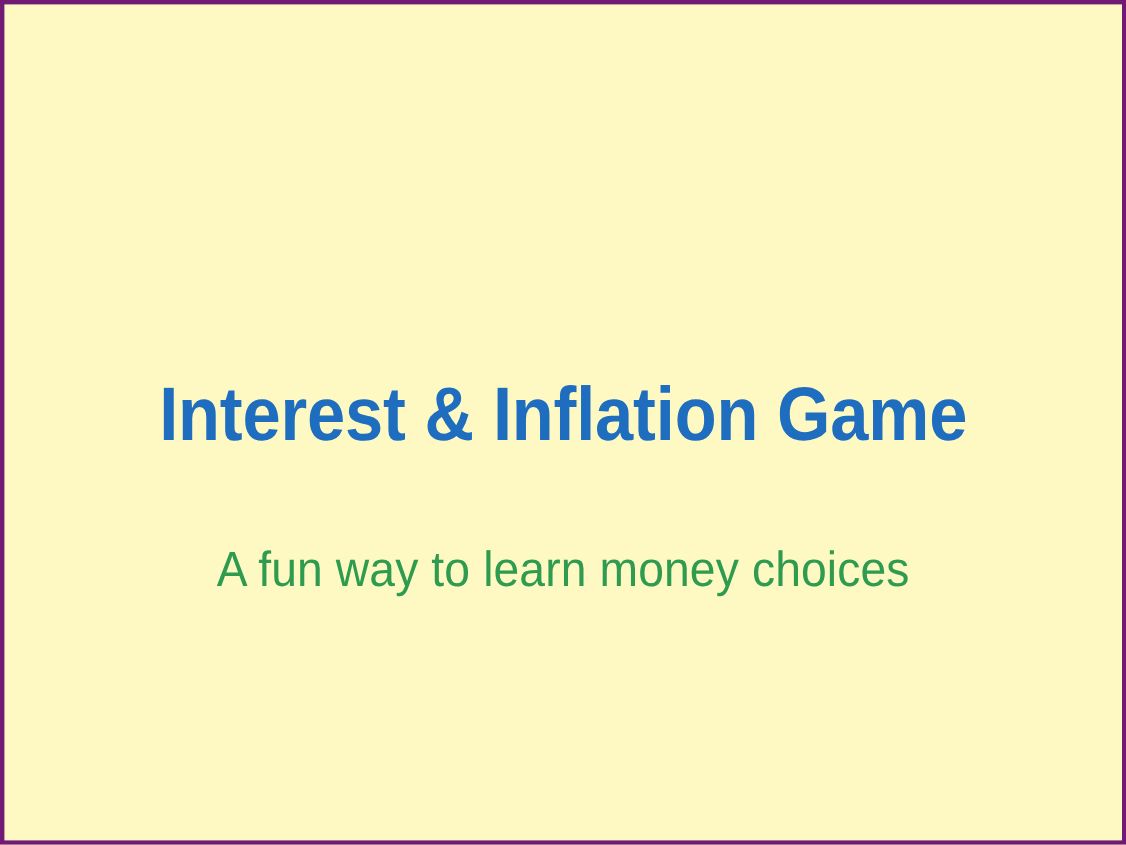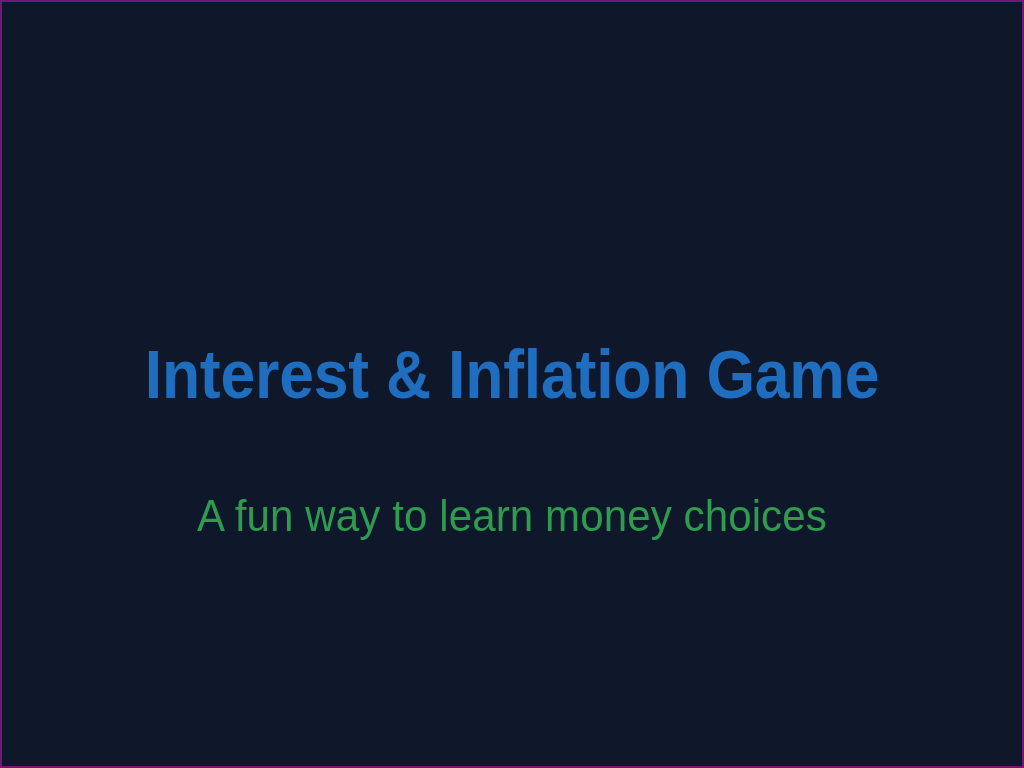--- a/index.html
+++ b/index.html
@@ -15,22 +15,22 @@
     background: #ffffff;
     font-family: "Liberation Sans", sans-serif;
   }
 
   
   .slide {
     position: relative;
     box-sizing: border-box;
     width: 1024px;
     height: 768px;
-    background: #0f172a;
-    border: 2px solid #701a75;
+    background: #fef9c3;
+    border: 4px solid #701a75;
     overflow: hidden;
   }
 
   
   .content {
     position: absolute;
     left: 0;
     right: 0;
     top: 0;
     height: 100%;

